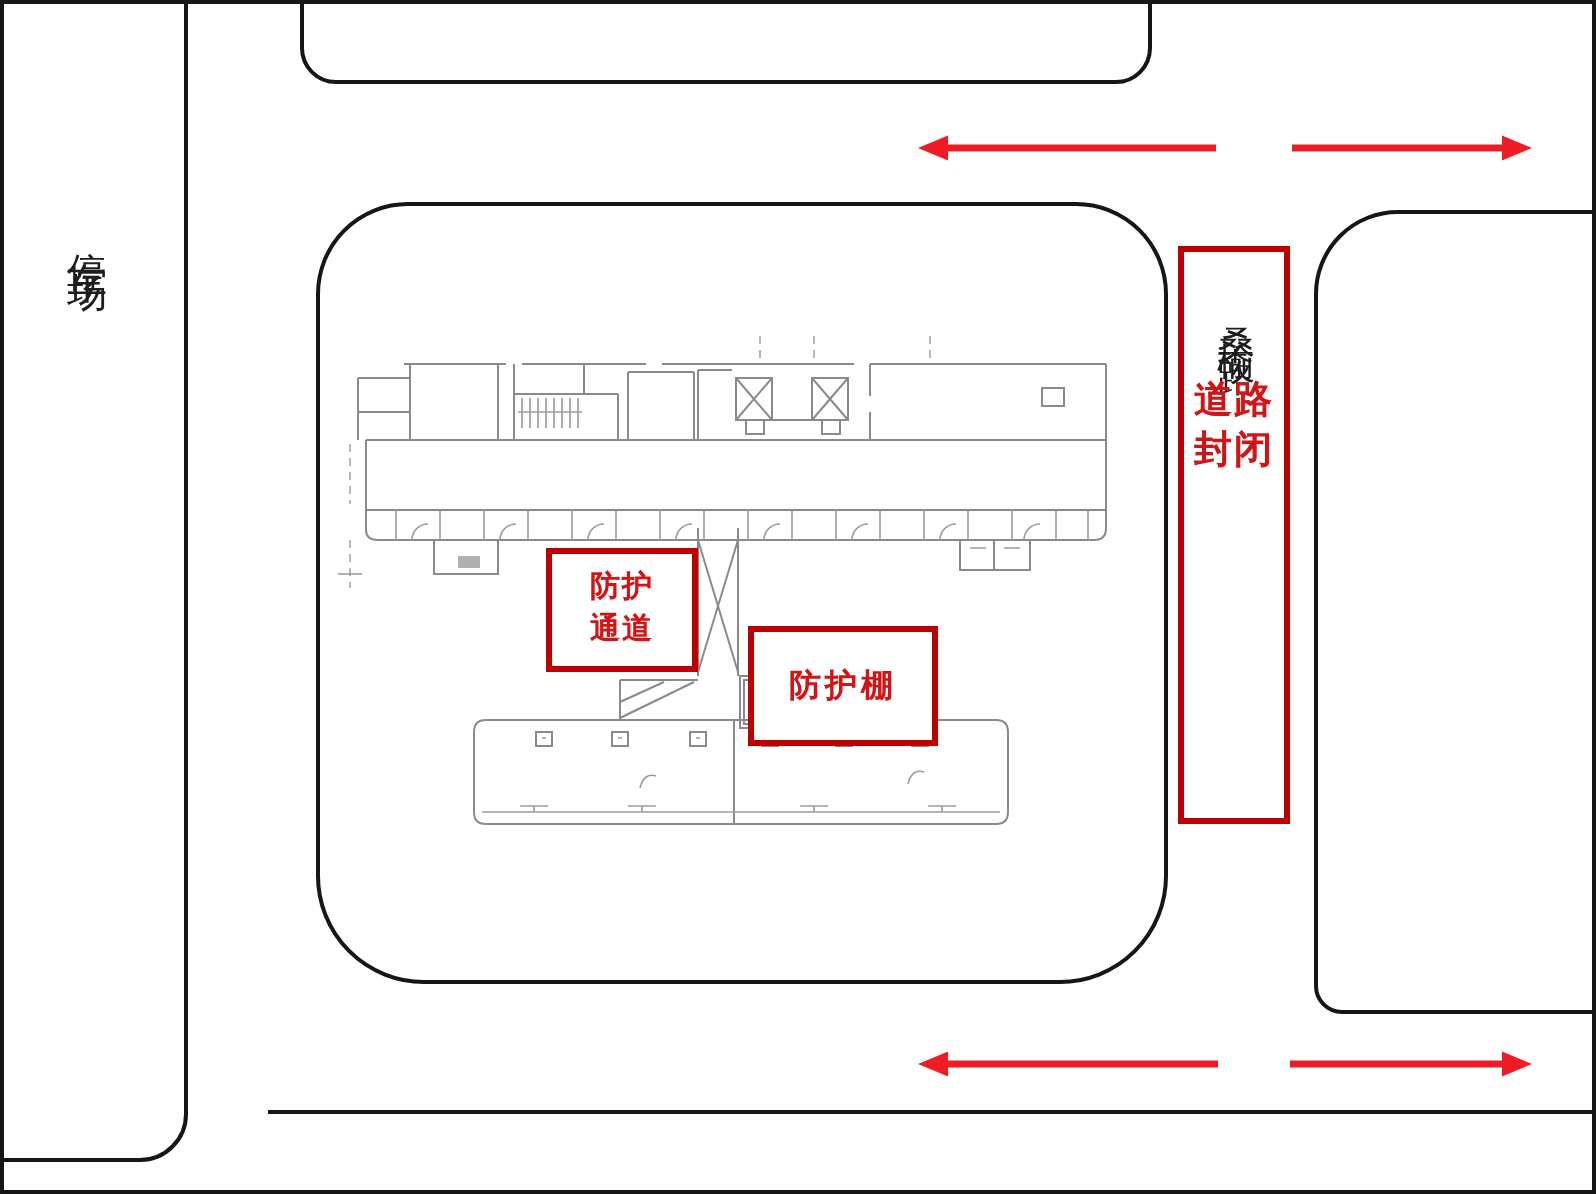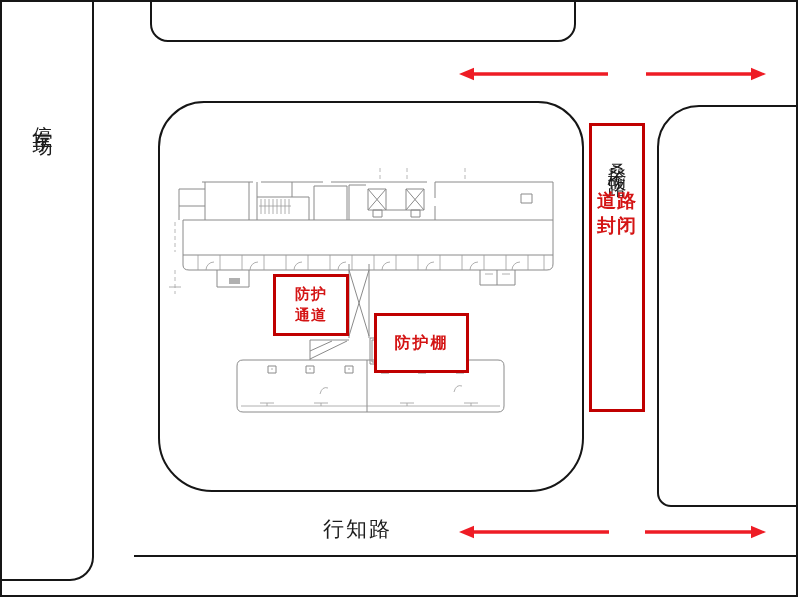--- a/index.html
+++ b/index.html
@@ -127,15 +127,14 @@
 
   <div id="channel-box" class="red-label-box">
     <div>防护</div>
     <div>通道</div>
   </div>
 
   <div id="shed-box" class="red-label-box">
     <div>防护棚</div>
   </div>
 
-  <div id="xingzhi-label">行知路</div>
 
 </div>
 
 </body></html>

